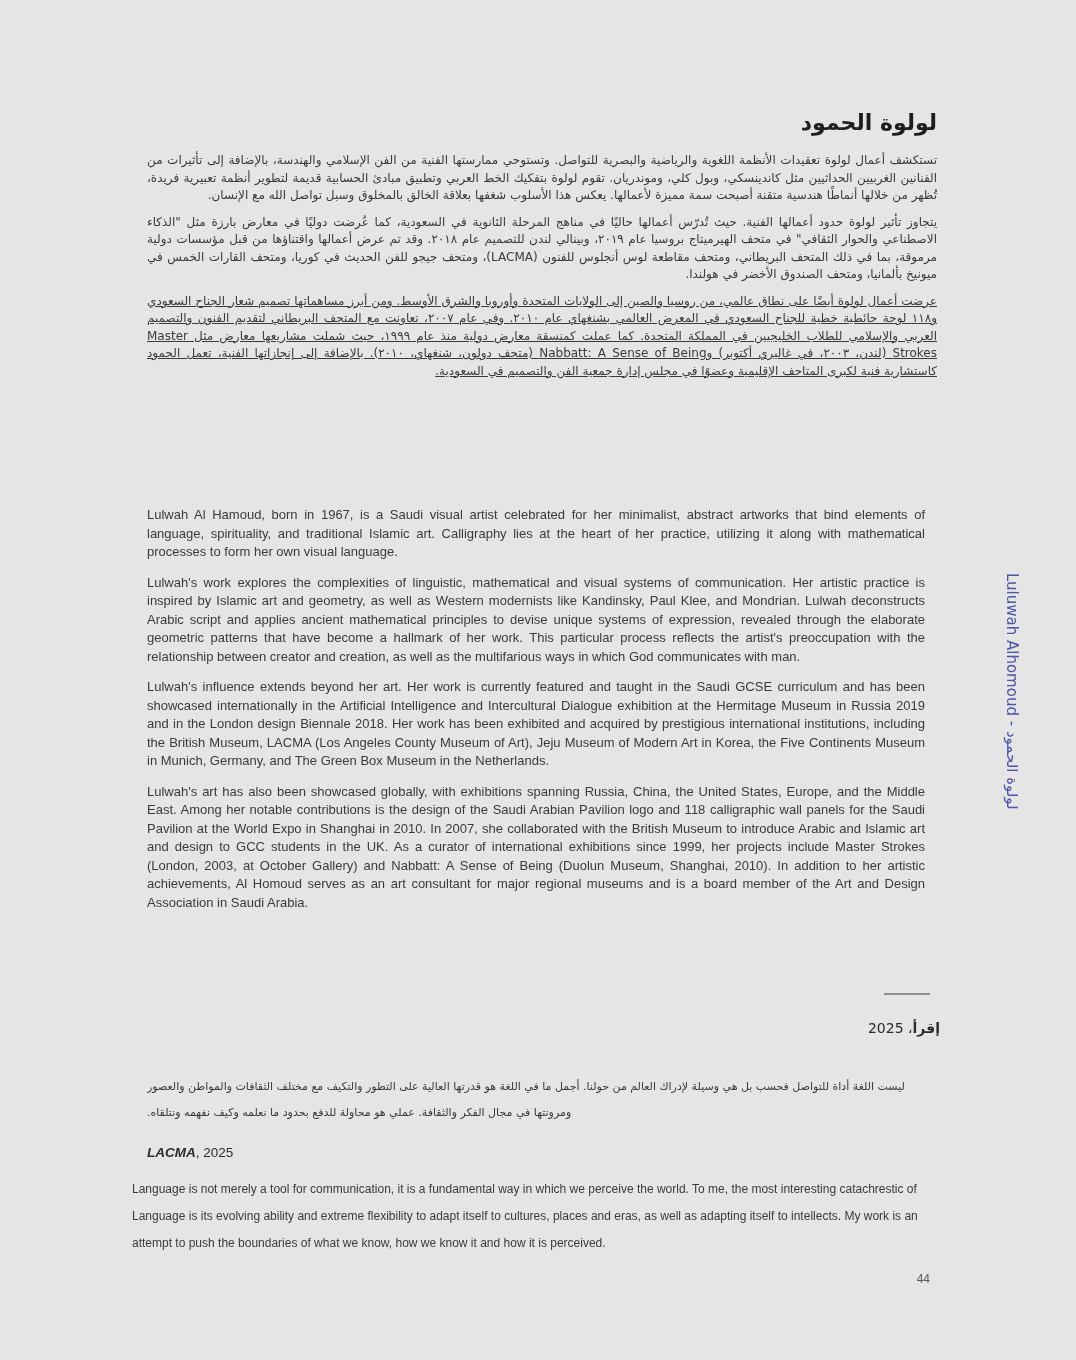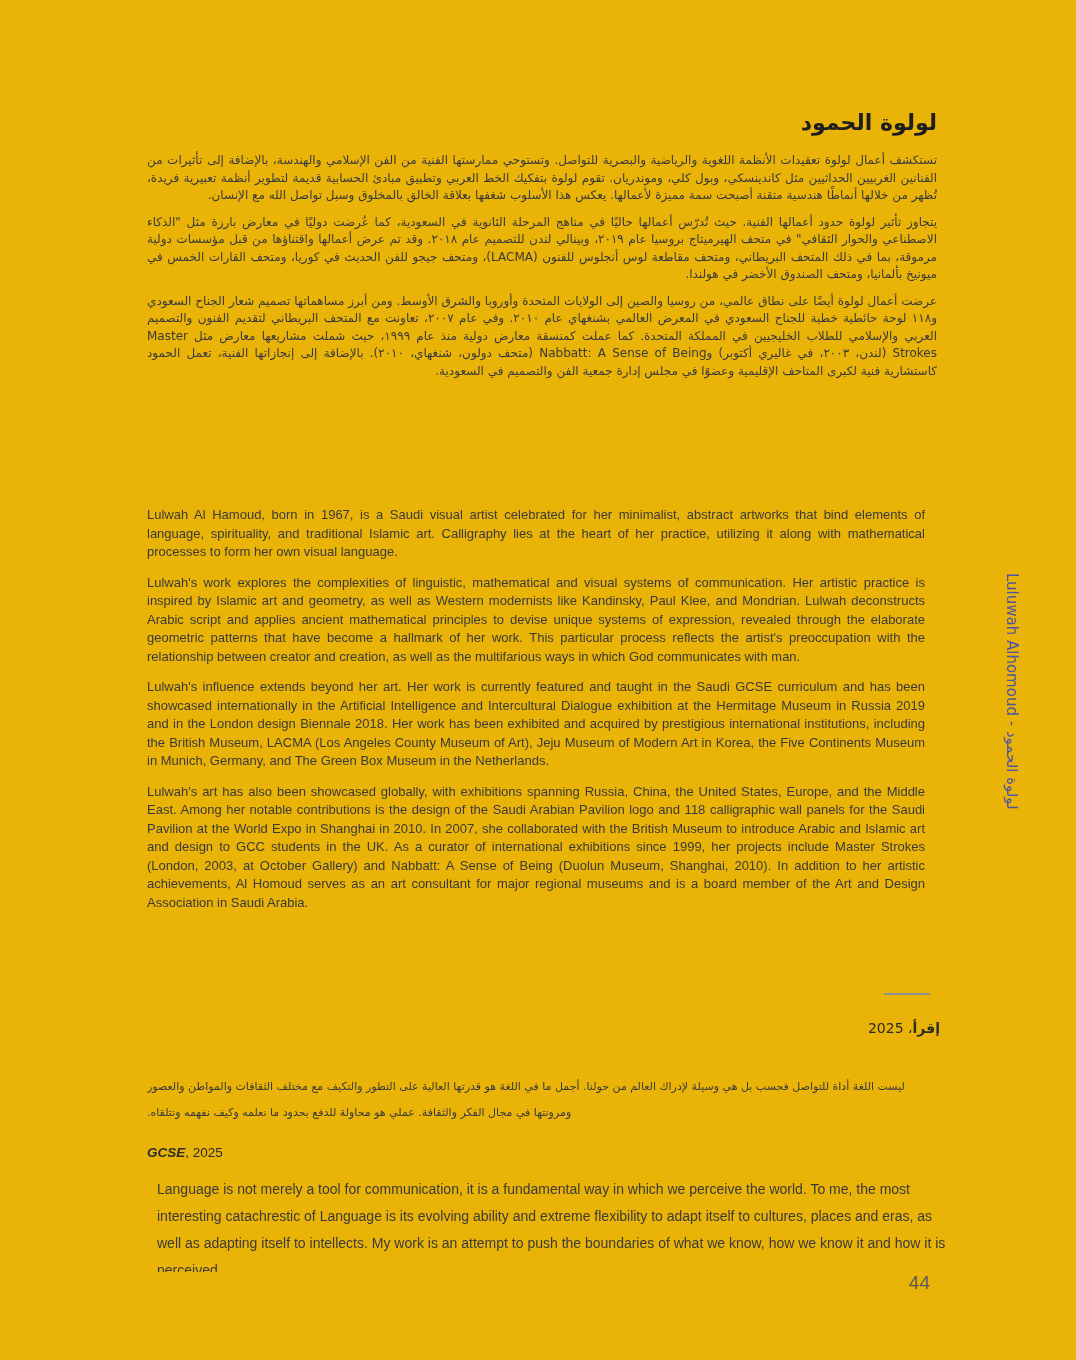--- a/index.html
+++ b/index.html
@@ -1,20 +1,20 @@
 <!DOCTYPE html>
 <html lang="en"><head>
 <meta charset="utf-8">
 <style>
   html,body{margin:0;padding:0;background:#ffffff;}
   .page{
     position:relative;
     width:1076px;
     height:1360px;
-    background:#eab308;
+    background:#e5e5e5;
     overflow:hidden;
     font-family:"Liberation Sans", sans-serif;
     color:#383838;
   }
   
   .col{position:absolute;left:147px;width:790px;}
 
   
   .ar-section{top:108px;height:394px;overflow:hidden;direction:rtl;}
   .ar-title{
@@ -23,21 +23,21 @@
     font-size:22px;font-weight:bold;color:#1e1e1e;
     text-align:right;line-height:30px;
   }
   .ar-section p{
     margin:0 0 9px 0;
     font-family:"DejaVu Sans", sans-serif;
     font-size:12px;line-height:17.5px;
     text-align:justify;text-justify:inter-word;
     color:#3a3a3a;
   }
-  .ar-section p:last-child{margin-bottom:14px;}
+  .ar-section p:last-child{margin-bottom:14px;text-decoration:underline;}
 
   
   .en-section{top:506px;height:472px;overflow:hidden;}
   .en-title{
     margin:0 0 13px 0;
     font-size:21px;font-weight:bold;color:#1e1e1e;line-height:26px;
   }
   .en-section p{
     margin:0 12px 12px 0;
     font-size:13px;line-height:18.5px;
@@ -63,37 +63,37 @@
     margin:0;direction:rtl;text-align:left;
     font-family:"DejaVu Sans", sans-serif;
     font-size:11px;line-height:26px;color:#3a3a3a;
   }
   .en-caption{
     position:absolute;top:1143px;left:147px;width:790px;
     margin:0;font-size:13.5px;color:#2b2b2b;line-height:19px;
   }
   .en-caption .b{font-weight:bold;font-style:italic;}
   .en-quote{
-    position:absolute;top:1176px;left:157px;width:790px;height:96px;overflow:hidden;
-    margin:0;font-size:14px;line-height:27px;color:#3a3a3a;text-align:left;
+    position:absolute;top:1176px;left:132px;width:790px;height:96px;overflow:hidden;
+    margin:0;font-size:12px;line-height:27px;color:#3a3a3a;text-align:left;
   }
 
   
   .side-label{
     position:absolute;top:573px;left:1021px;
     transform:rotate(90deg);transform-origin:top left;
     white-space:nowrap;
     font-family:"DejaVu Sans", sans-serif;
     font-size:15px;line-height:18px;
   }
 
   
   .page-num{
     position:absolute;top:1272px;right:146px;
-    font-size:19px;color:#595959;
+    font-size:12px;color:#595959;
   }
 </style>
 </head>
 <body>
 
 <div class="page">
 
   <section class="col ar-section" dir="rtl" lang="ar">
     <h1 class="ar-title">لولوة الحمود</h1>
     <p>تستكشف أعمال لولوة تعقيدات الأنظمة اللغوية والرياضية والبصرية للتواصل. وتستوحي ممارستها الفنية من الفن الإسلامي والهندسة، بالإضافة إلى تأثيرات من الفنانين الغربيين الحداثيين مثل كاندينسكي، وبول كلي، وموندريان. تقوم لولوة بتفكيك الخط العربي وتطبيق مبادئ الحسابية قديمة لتطوير أنظمة تعبيرية فريدة، تُظهر من خلالها أنماطًا هندسية متقنة أصبحت سمة مميزة لأعمالها. يعكس هذا الأسلوب شغفها بعلاقة الخالق بالمخلوق وسبل تواصل الله مع الإنسان.</p>
@@ -107,21 +107,21 @@
     <p>Lulwah's influence extends beyond her art. Her work is currently featured and taught in the Saudi GCSE curriculum and has been showcased internationally in the  Artificial Intelligence and Intercultural Dialogue exhibition at the Hermitage Museum in Russia 2019 and in the London design Biennale 2018. Her work has been exhibited and acquired by prestigious international institutions, including the British Museum, LACMA (Los Angeles County Museum of Art), Jeju Museum of Modern Art in Korea, the Five Continents Museum in Munich, Germany, and The Green Box Museum in the Netherlands.</p>
     <p>Lulwah's art has also been showcased globally, with exhibitions spanning Russia, China, the United States, Europe, and the Middle East. Among her notable contributions is the design of the Saudi Arabian Pavilion logo and 118 calligraphic wall panels for the Saudi Pavilion at the World Expo in Shanghai in 2010. In 2007, she collaborated with the British Museum to introduce Arabic and Islamic art and design to GCC students in the UK. As a curator of international exhibitions since 1999, her projects include Master Strokes (London, 2003, at October Gallery) and Nabbatt: A Sense of Being (Duolun Museum, Shanghai, 2010). In addition to her artistic achievements, Al Homoud serves as an art consultant for major regional museums and is a board member of the Art and Design Association in Saudi Arabia.</p>
   </section>
 
   <div class="divider"></div>
 
   <p class="ar-caption" dir="rtl" lang="ar"><span class="b">إقرأ</span><span>، 2025</span></p>
 
   <p class="ar-quote" dir="rtl" lang="ar">ليست اللغة أداة للتواصل فحسب بل هي وسيلة لإدراك العالم من حولنا. أجمل ما في اللغة هو قدرتها العالية على التطور والتكيف مع مختلف الثقافات والمواطن والعصور ومرونتها في مجال الفكر والثقافة. عملي هو محاولة للدفع بحدود ما نعلمه وكيف نفهمه ونتلقاه.</p>
 
-  <p class="en-caption"><span class="b">GCSE</span><span>, 2025</span></p>
+  <p class="en-caption"><span class="b">LACMA</span><span>, 2025</span></p>
 
   <p class="en-quote">Language is not merely a tool for communication, it is a fundamental way in which we perceive the world. To me, the most interesting catachrestic of Language is its evolving ability and extreme flexibility to adapt itself to cultures, places and eras, as well as adapting itself to intellects. My work is an attempt to push the boundaries of what we know, how we know it and how it is perceived.</p>
 
   <div class="side-label" style="color: rgb(77, 85, 164);">Luluwah Alhomoud - لولوة الحمود</div>
 
   <div class="page-num">44</div>
 
 </div>
 
 </body></html>

